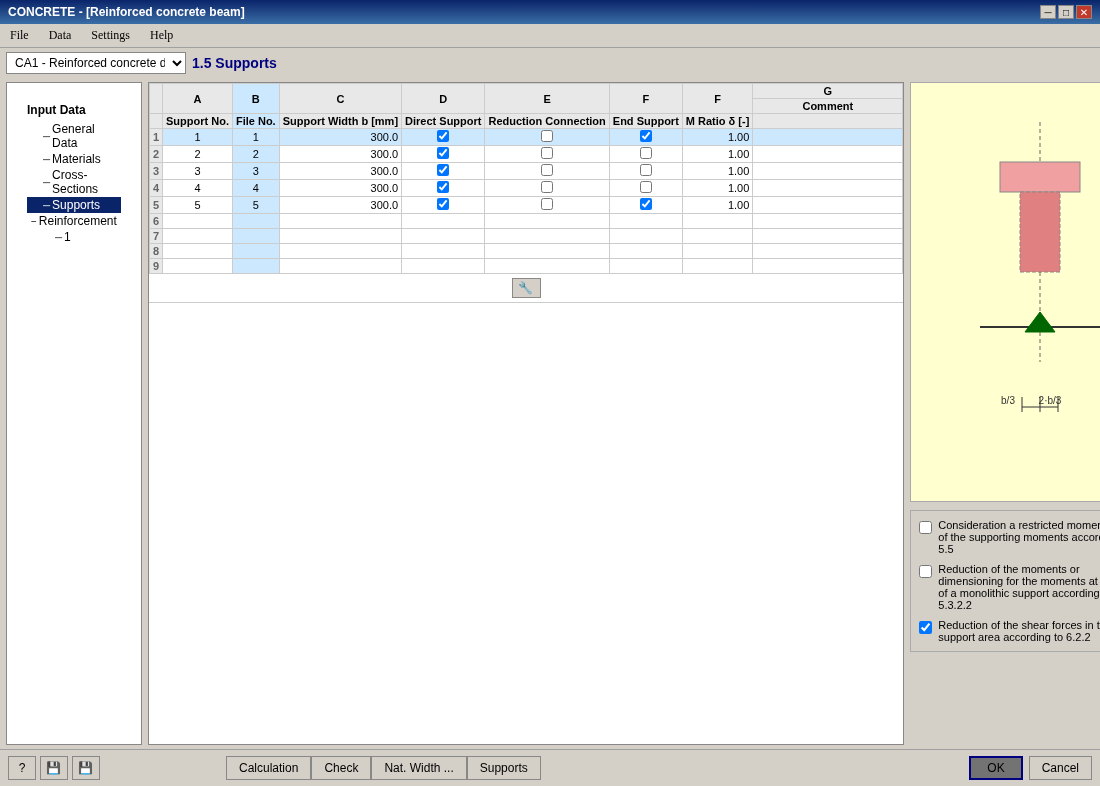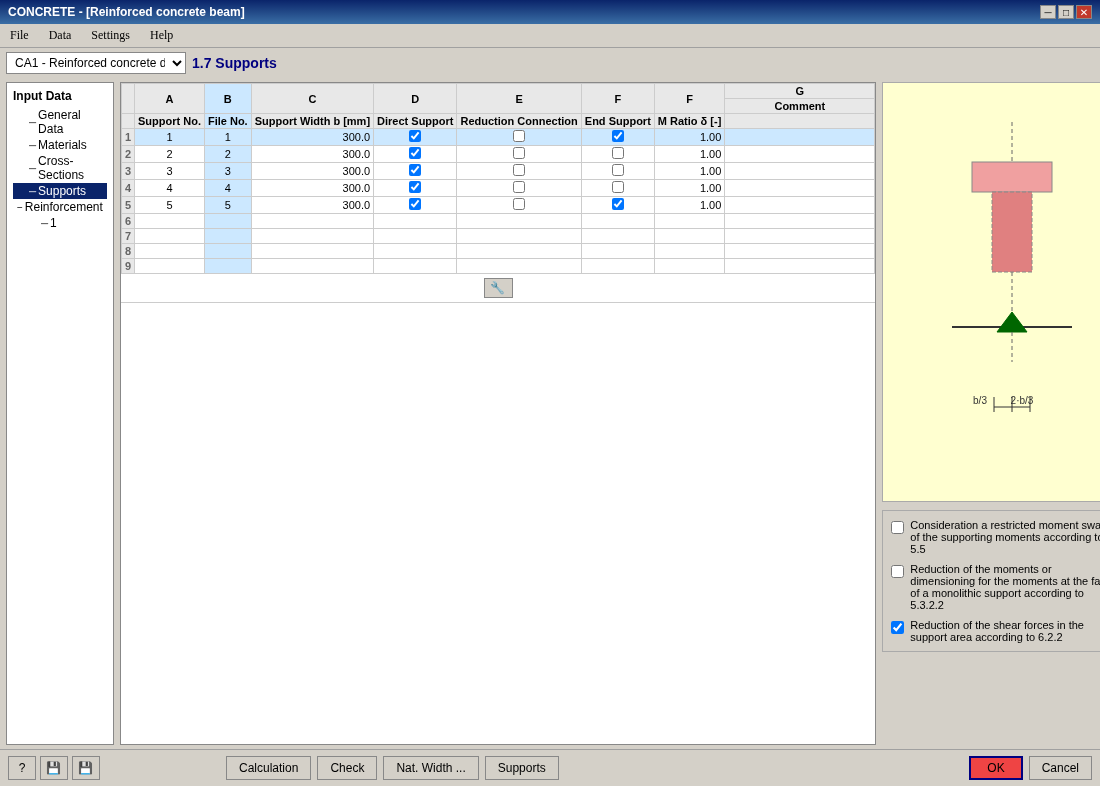--- a/index.html
+++ b/index.html
@@ -78,21 +78,21 @@
       flex: 1;
       padding: 4px 6px;
       gap: 6px;
     }
 
     
     .left-panel {
       width: 170px;
       background: white;
       border: 1px solid #888;
-      padding: 6px;
+      padding: 20px;
     }
     .tree-header {
       font-weight: bold;
       font-size: 12px;
       margin-bottom: 4px;
     }
     .tree-item {
       padding: 1px 4px;
       cursor: pointer;
       font-size: 12px;
@@ -197,31 +197,31 @@
     
     .bottom-bar {
       display: flex;
       align-items: center;
       padding: 6px 8px;
       background: #d4d0c8;
       border-top: 1px solid #a0a0a0;
       gap: 6px;
     }
     .bottom-left { display: flex; gap: 4px; }
-    .bottom-center { display: flex; gap: 6px; margin-left: 120px; }
+    .bottom-center { display: flex; margin-left: 120px; }
     .bottom-right { display: flex; gap: 6px; margin-left: auto; }
     .btn {
       padding: 4px 12px;
       background: #d4d0c8;
       border: 1px solid #888;
       cursor: pointer;
       font-size: 12px;
     }
     .btn.ok {
-      background: #ef4444;
+      background: #737373;
       border: 2px solid #000080;
       padding: 3px 16px;
     }
     .btn.icon-btn {
       width: 28px; height: 24px;
       padding: 2px;
       display: flex; align-items: center; justify-content: center;
     }
 
     
@@ -245,21 +245,21 @@
   <span class="menu-item">Settings</span>
   <span class="menu-item">Help</span>
 </div>
 
 <div class="main-container">
 
   <div class="toolbar-row">
     <select class="dropdown-selector">
       <option>CA1 - Reinforced concrete desi</option>
     </select>
-    <span class="section-title">1.7 Supports</span>
+    <span class="section-title">1.5 Supports</span>
   </div>
 
   <div class="content-area">
 
     <div class="left-panel">
       <div class="tree-header">Input Data</div>
       <div class="tree-item indent1">
         <span class="tree-expand">─</span>General Data
       </div>
       <div class="tree-item indent1">

